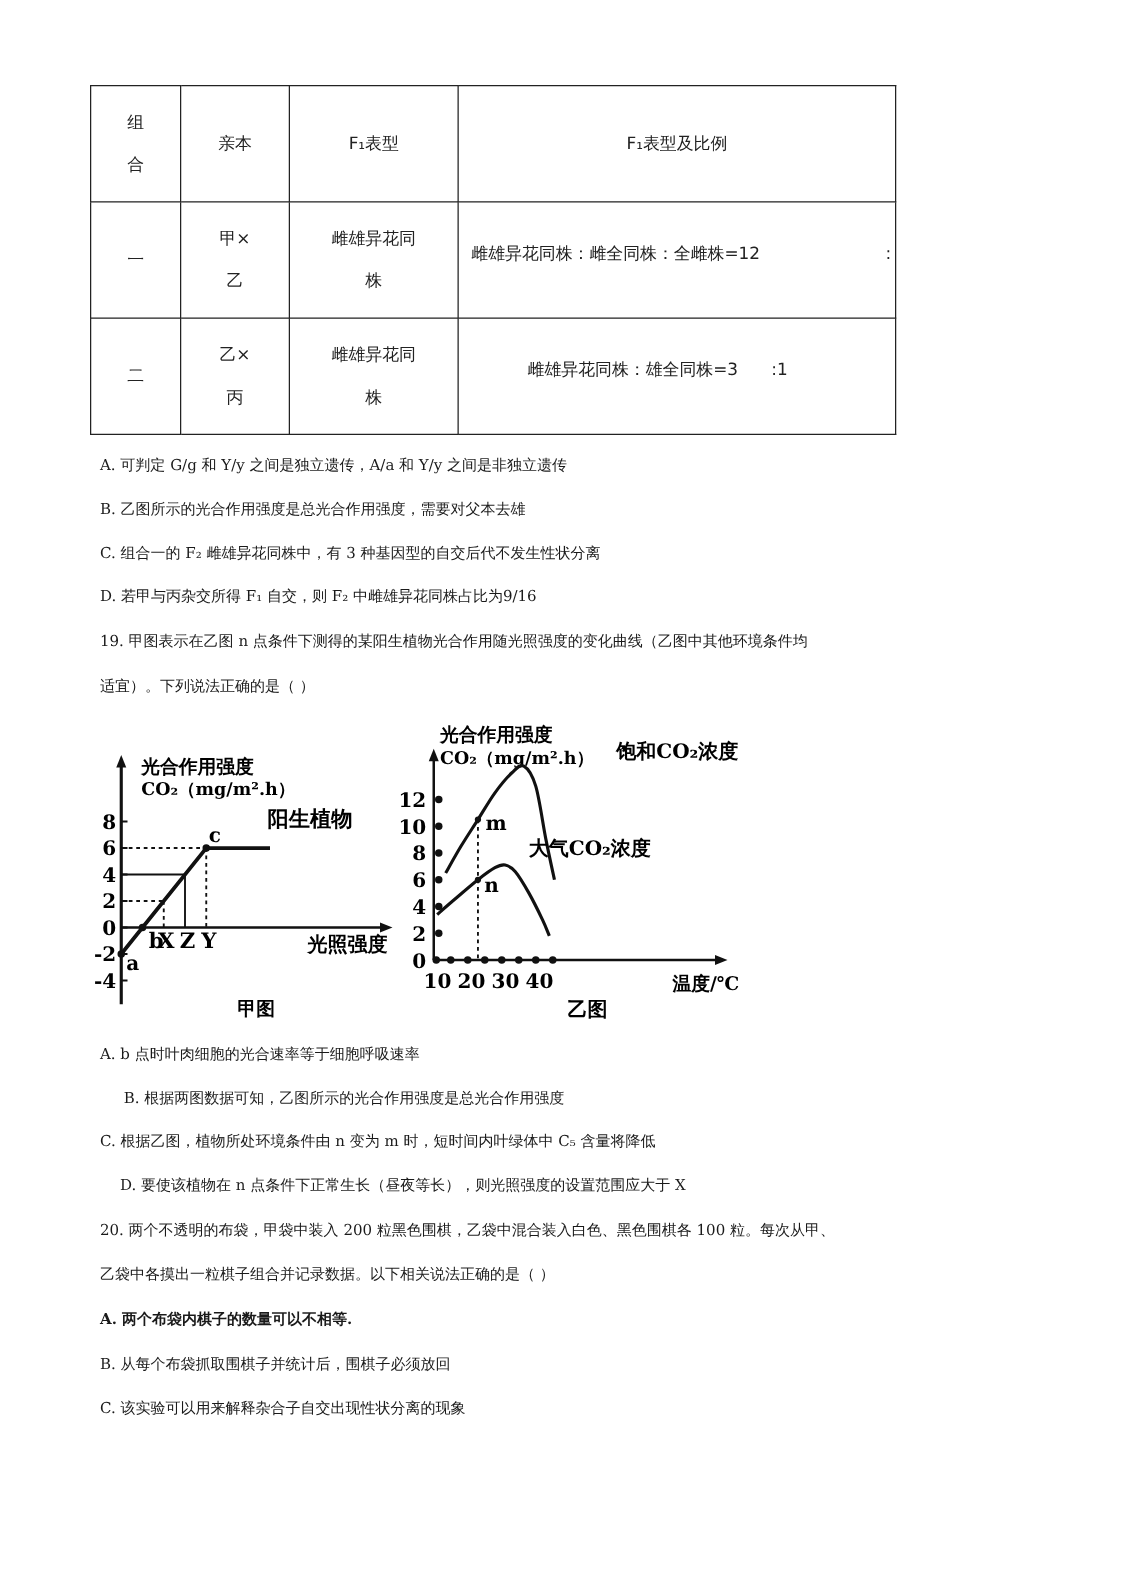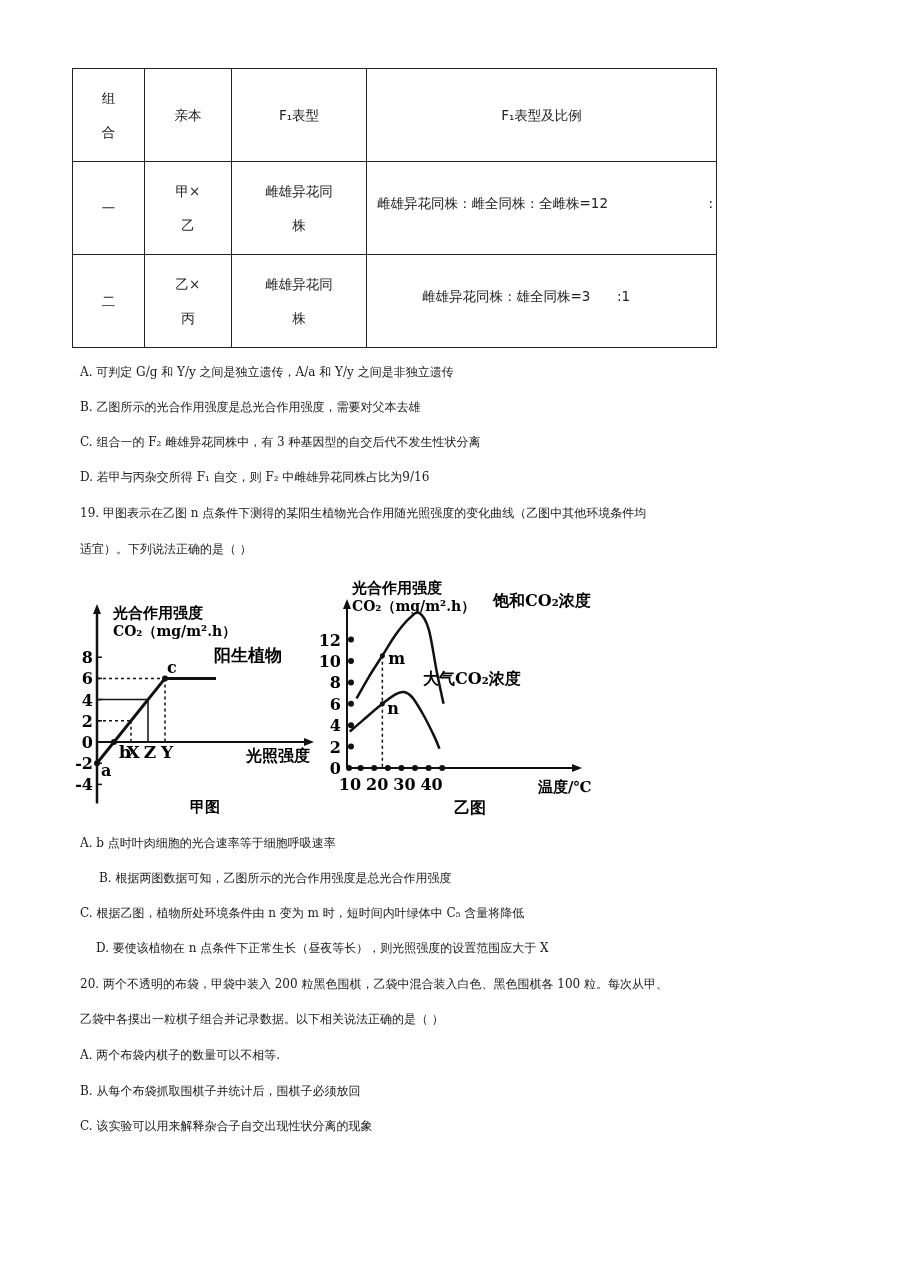--- a/index.html
+++ b/index.html
@@ -147,15 +147,15 @@
   <text x="150" y="238" font-size="16" font-weight="bold" text-anchor="middle">乙图</text>
 </svg>
 
 <div class="abs q" style="left:80px;top:835px;">A. b 点时叶肉细胞的光合速率等于细胞呼吸速率</div>
 <div class="abs q" style="left:80px;top:870px;margin-left:19px;">B.  根据两图数据可知，乙图所示的光合作用强度是总光合作用强度</div>
 <div class="abs q" style="left:80px;top:905px;">C.  根据乙图，植物所处环境条件由 n 变为 m 时，短时间内叶绿体中 C₅ 含量将降低</div>
 <div class="abs q" style="left:80px;top:940px;margin-left:16px;">D.  要使该植物在 n 点条件下正常生长（昼夜等长），则光照强度的设置范围应大于 X</div>
 
 <div class="abs q" style="left:80px;top:976px;text-align:center;">20.  两个不透明的布袋，甲袋中装入 200 粒黑色围棋，乙袋中混合装入白色、黑色围棋各 100 粒。每次从甲、</div>
 <div class="abs q" style="left:80px;top:1011px;">乙袋中各摸出一粒棋子组合并记录数据。以下相关说法正确的是（      ）</div>
-<div class="abs q" style="left:80px;top:1047px;">A.  两个布袋内棋子的数量可以不相等.</div>
+<div class="abs q" style="left:80px;top:1047px;font-weight:bold;">A.  两个布袋内棋子的数量可以不相等.</div>
 <div class="abs q" style="left:80px;top:1083px;">B.  从每个布袋抓取围棋子并统计后，围棋子必须放回</div>
 <div class="abs q" style="left:80px;top:1118px;">C.  该实验可以用来解释杂合子自交出现性状分离的现象</div>
 
 </body></html>

